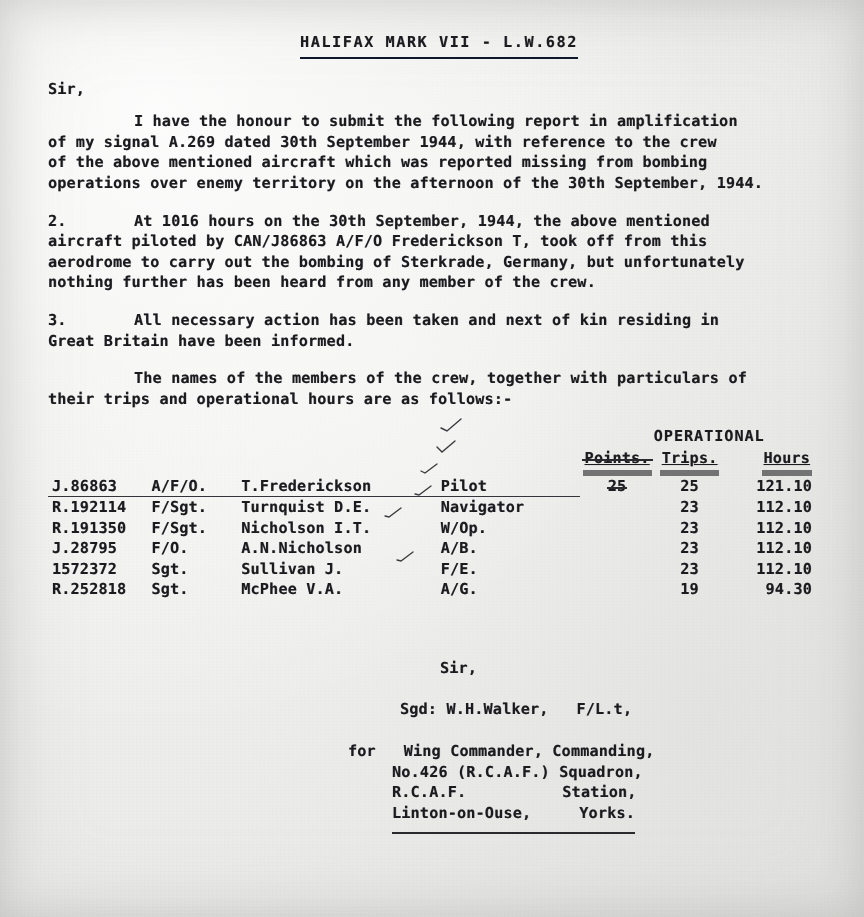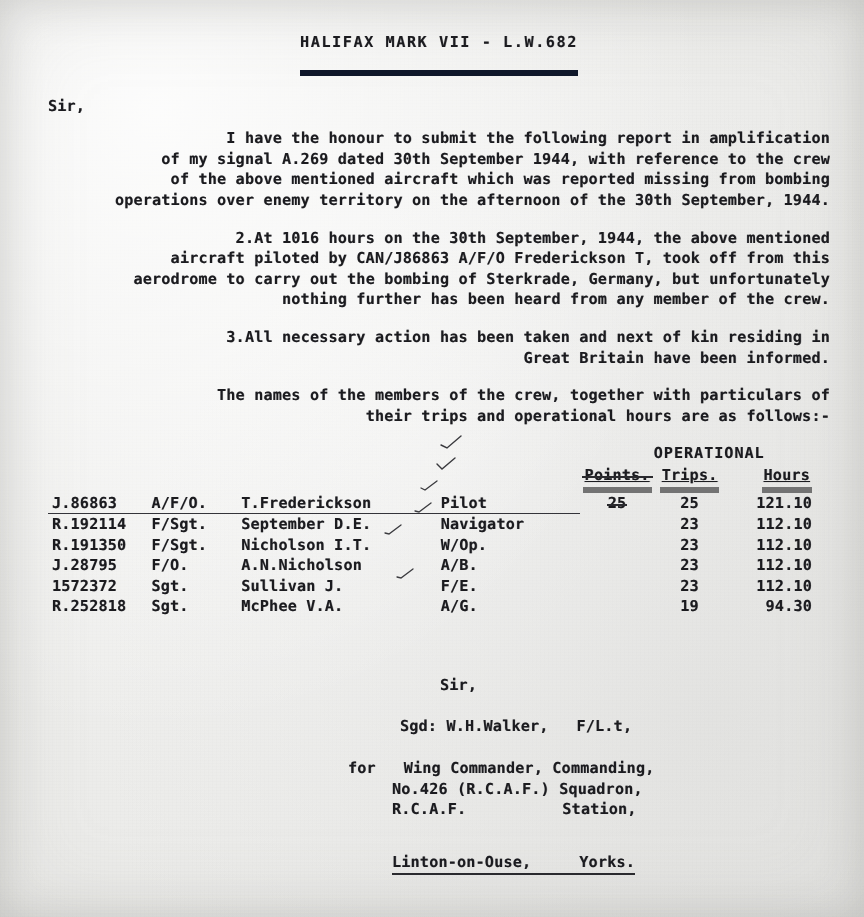--- a/index.html
+++ b/index.html
@@ -61,30 +61,29 @@
     text-shadow: 0.4px 0 0 rgba(27,27,31,0.35), -0.35px 0.35px 0 rgba(27,27,31,0.18);
   }
 
   .title-row {
     text-align: center;
     margin: 10px 0 20px 0;
   }
   .title {
     display: inline-block;
     letter-spacing: 1.6px;
-    border-bottom: 6px solid #0f172a;
-    padding-bottom: 17px;
+    border-bottom: 2px solid #0f172a;
+    padding-bottom: 4px;
   }
 
   .salutation { margin: 0 0 2px 0; }
 
   p.para {
     margin: 12px 0 17px 0;
     white-space: pre-wrap;
-    text-align: right;
   }
   .indent { display: inline-block; width: 86px; }
   .numlab { display: inline-block; width: 86px; }
 
   
   .table-wrap {
     position: relative;
     margin-top: 8px;
   }
   table.crew {
@@ -146,21 +145,21 @@
   .pad-b { padding-left: 392px; }
   .pad-c { padding-left: 320px; }
   .sgd   { padding-left: 352px; margin-top: 20px; }
 
   .addr { margin-top: 22px; }
   .addr .line { white-space: pre; }
   .addr-1 { padding-left: 300px; }
   .addr-2 { padding-left: 344px; }
   .addr-3 { padding-left: 344px; }
   .addr-4 { padding-left: 344px; }
-  .ul { border-bottom: 2px solid #2a2a2e; display: inline-block; padding-bottom: 0px; margin-top: 32px; }
+  .ul { border-bottom: 2px solid #2a2a2e; display: inline-block; padding-bottom: 8px; }
 
   
   .tick {
     position: absolute;
     width: 22px;
     height: 14px;
     pointer-events: none;
   }
   .tick svg { display: block; overflow: visible; }
 </style>
@@ -222,21 +221,21 @@
             <td class="c-rank">A/F/O.</td>
             <td class="c-name">T.Frederickson</td>
             <td class="c-duty">Pilot</td>
             <td class="c-points no-rule"><span class="struck">25</span></td>
             <td class="c-trips no-rule">25</td>
             <td class="c-hours no-rule">121.10</td>
           </tr>
           <tr>
             <td class="c-num">R.192114</td>
             <td class="c-rank">F/Sgt.</td>
-            <td class="c-name">September D.E.</td>
+            <td class="c-name">Turnquist D.E.</td>
             <td class="c-duty">Navigator</td>
             <td class="c-points"></td>
             <td class="c-trips">23</td>
             <td class="c-hours">112.10</td>
           </tr>
           <tr>
             <td class="c-num">R.191350</td>
             <td class="c-rank">F/Sgt.</td>
             <td class="c-name">Nicholson I.T.</td>
             <td class="c-duty">W/Op.</td>

